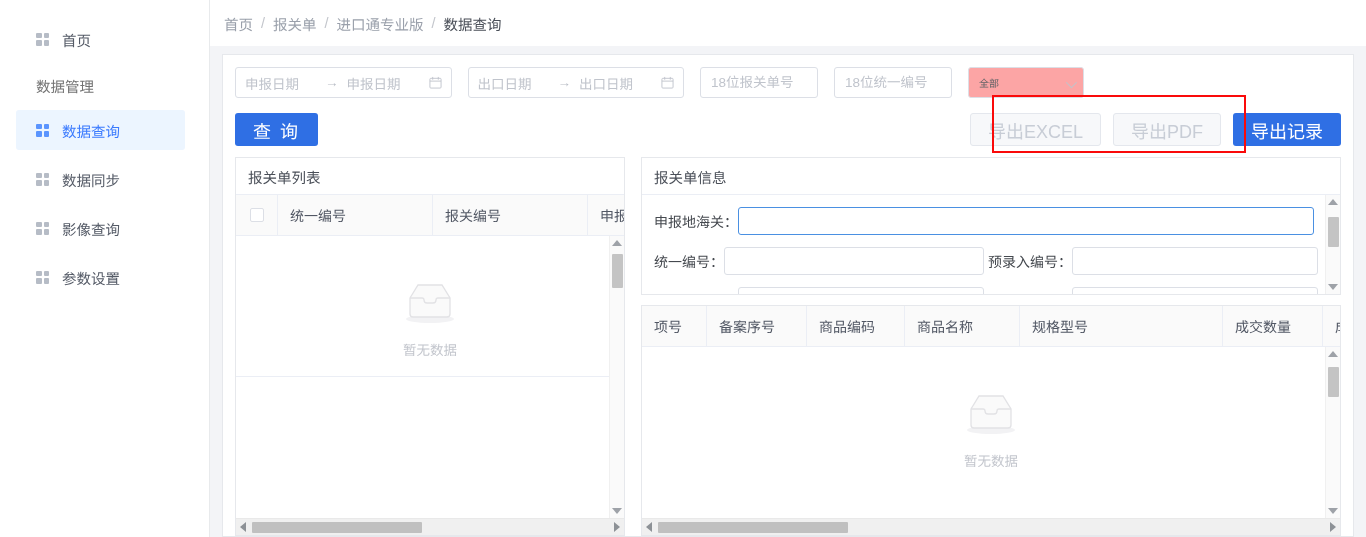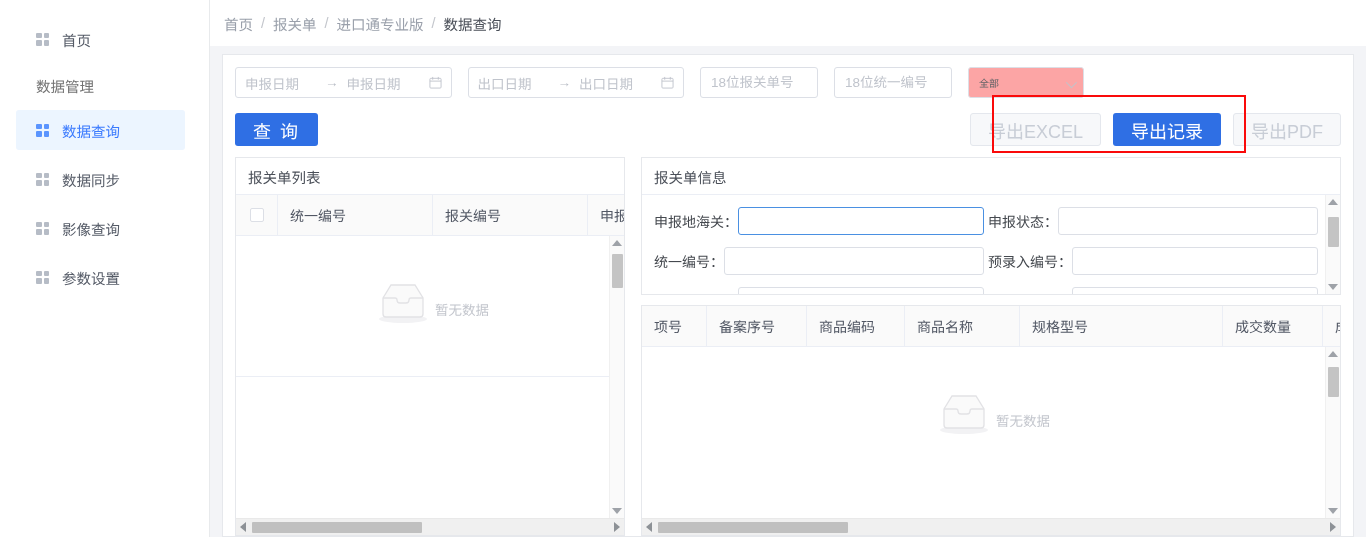--- a/index.html
+++ b/index.html
@@ -236,21 +236,21 @@
   }
   .tbl-body {
     position: relative;
     flex: 1;
     min-height: 0;
     overflow: hidden;
     background: #fff;
   }
   .empty-wrap {
     position: absolute; left: 0; right: 0; top: 0;
-    display: flex; flex-direction: row;
+    display: flex; flex-direction: column;
     align-items: center; justify-content: center;
     padding-top: 42px;
   }
   .empty-text { color: #c3c6cd; font-size: 13.5px; margin-top: 10px; }
   .tbl-rowline {
     position: absolute; left: 0; right: 15px;
     border-bottom: 1px solid #ebeef5;
   }
 
   
@@ -431,22 +431,22 @@
             <span>全部</span>
             <span class="sel-chev"></span>
           </div>
         </div>
 
         <div class="btn-row">
           <button class="btn btn-primary">查 询</button>
           <span class="spacer"></span>
           <div class="btn-export-group">
             <button class="btn btn-disabled">导出EXCEL</button>
+            <button class="btn btn-disabled">导出PDF</button>
             <button class="btn btn-primary tight">导出记录</button>
-            <button class="btn btn-disabled">导出PDF</button>
           </div>
           <div class="annot-box"></div>
         </div>
 
         <div class="panels">
 
           <section class="panel panel-left">
             <div class="panel-head">报关单列表</div>
             <div class="tbl-head">
               <div class="th cb">
@@ -487,24 +487,20 @@
               <div class="panel-head">报关单信息</div>
               <div class="form-area">
                 <div class="form-inner">
 
                   <div class="form-row">
                     <div class="fg">
                       <span class="fg-label">申报地海关：</span>
                       <input class="fg-input focused" type="text" style="">
                     </div>
                     <span class="gap-mid"></span>
-                    <div class="fg">
-                      <span class="fg-label">申报状态：</span>
-                      <input class="fg-input" type="text" style="">
-                    </div>
                   </div>
 
                   <div class="form-row">
                     <div class="fg">
                       <span class="fg-label">统一编号：</span>
                       <input class="fg-input" type="text" style="">
                     </div>
                     <span class="gap-mid"></span>
                     <div class="fg">
                       <span class="fg-label">预录入编号：</span>

